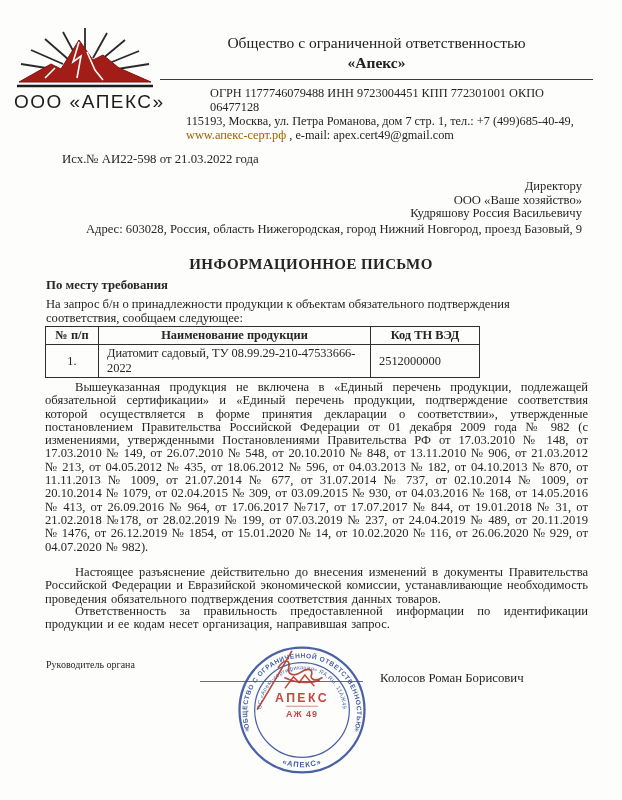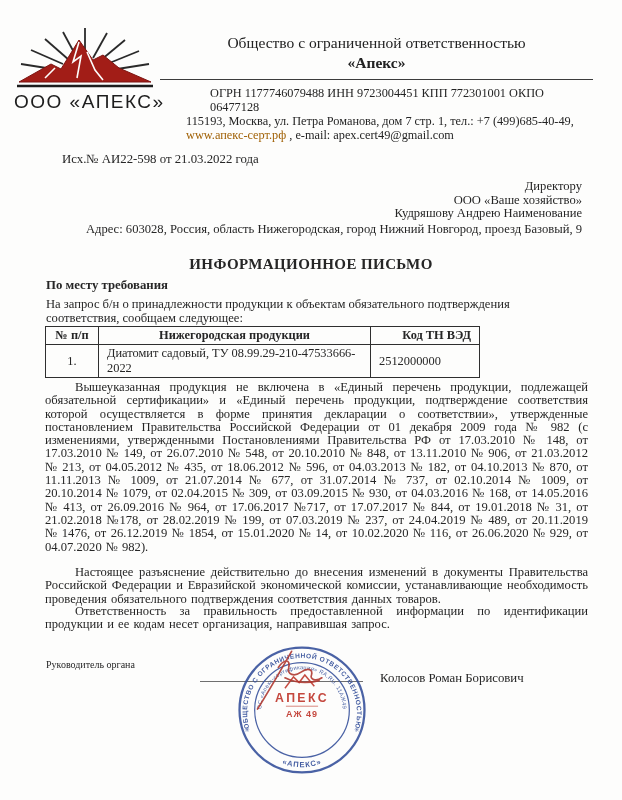--- a/index.html
+++ b/index.html
@@ -39,21 +39,21 @@
   .p3{top:605px;}
   
   table.products{
     position:absolute;left:45px;top:326px;width:435px;border-collapse:collapse;
     font-size:12.4px;
   }
   table.products th,table.products td{border:1.4px solid #2f2f2f;padding:1px 8px;vertical-align:middle;}
   table.products th{font-weight:bold;}
   th.c1{width:36px;text-align:center;padding:1px 2px;line-height:12.5px;}
   th.c2{text-align:center;}
-  th.c3{width:92px;text-align:right;}
+  th.c3{width:92px;text-align:center;}
   td.c1{text-align:center;height:20px;}
   td.c2{text-align:left;}
   td.c3{text-align:left;}
   
   .sig-left{position:absolute;left:46px;top:656px;font-size:10px;line-height:18px;}
   .sig-name{position:absolute;left:380px;top:671px;font-size:12.8px;}
   .sig-line{position:absolute;left:200px;top:681px;width:163px;border-top:1.2px solid #6f6f6f;}
   .stamp{position:absolute;left:231px;top:639px;}
 </style>
 </head>
@@ -92,33 +92,33 @@
     <div class="req req1">ОГРН 1177746079488  ИНН 9723004451 КПП 772301001 ОКПО 06477128</div>
     <div class="req">115193, Москва, ул. Петра Романова, дом 7 стр. 1, тел.:  +7 (499)685-40-49,</div>
     <div class="req"><a class="site">www.апекс-серт.рф</a><span> , e-mail: apex.cert49@gmail.com</span></div>
   </div>
 
   <div class="ref">Исх.№ АИ22-598 от 21.03.2022 года</div>
 
   <div class="recipient">
     <div>Директору</div>
     <div>ООО «Ваше хозяйство»</div>
-    <div>Кудряшову Андрею Наименование</div>
+    <div>Кудряшову Россия Васильевичу</div>
   </div>
   <div class="recipient-address">Адрес: 603028, Россия, область Нижегородская, город Нижний Новгород, проезд Базовый, 9</div>
 
   <div class="title">ИНФОРМАЦИОННОЕ ПИСЬМО</div>
   <div class="subtitle">По месту требования</div>
   <div class="intro">На запрос б/н о принадлежности продукции к объектам обязательного подтверждения соответствия, сообщаем следующее:</div>
 
   <table class="products">
     <thead>
       <tr>
         <th class="c1">№ п/п</th>
-        <th class="c2">Нижегородская продукции</th>
+        <th class="c2">Наименование продукции</th>
         <th class="c3">Код ТН ВЭД</th>
       </tr>
     </thead>
     <tbody>
       <tr>
         <td class="c1">1.</td>
         <td class="c2">Диатомит садовый, ТУ 08.99.29-210-47533666-2022</td>
         <td class="c3">2512000000</td>
       </tr>
     </tbody>

